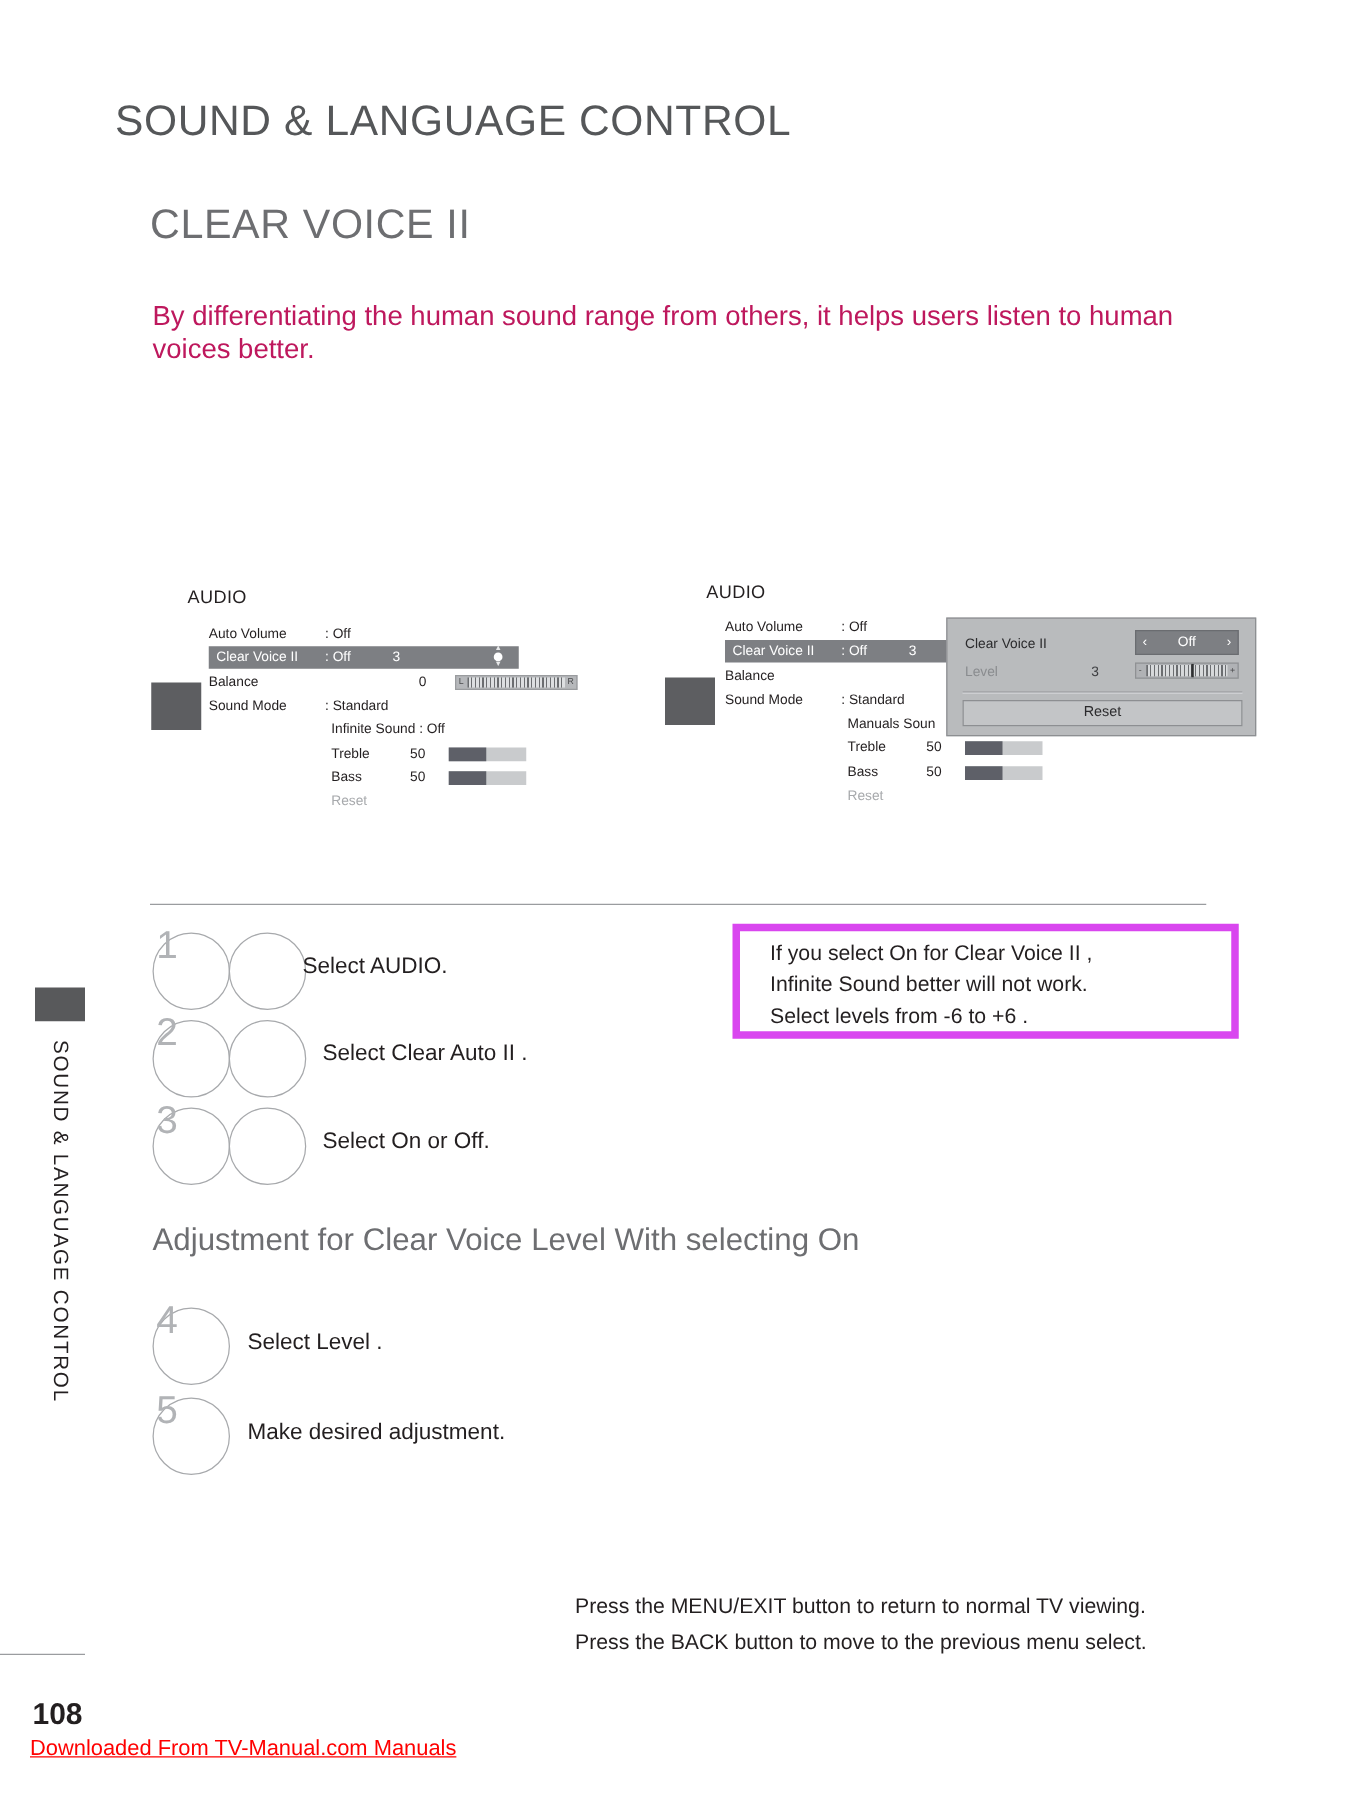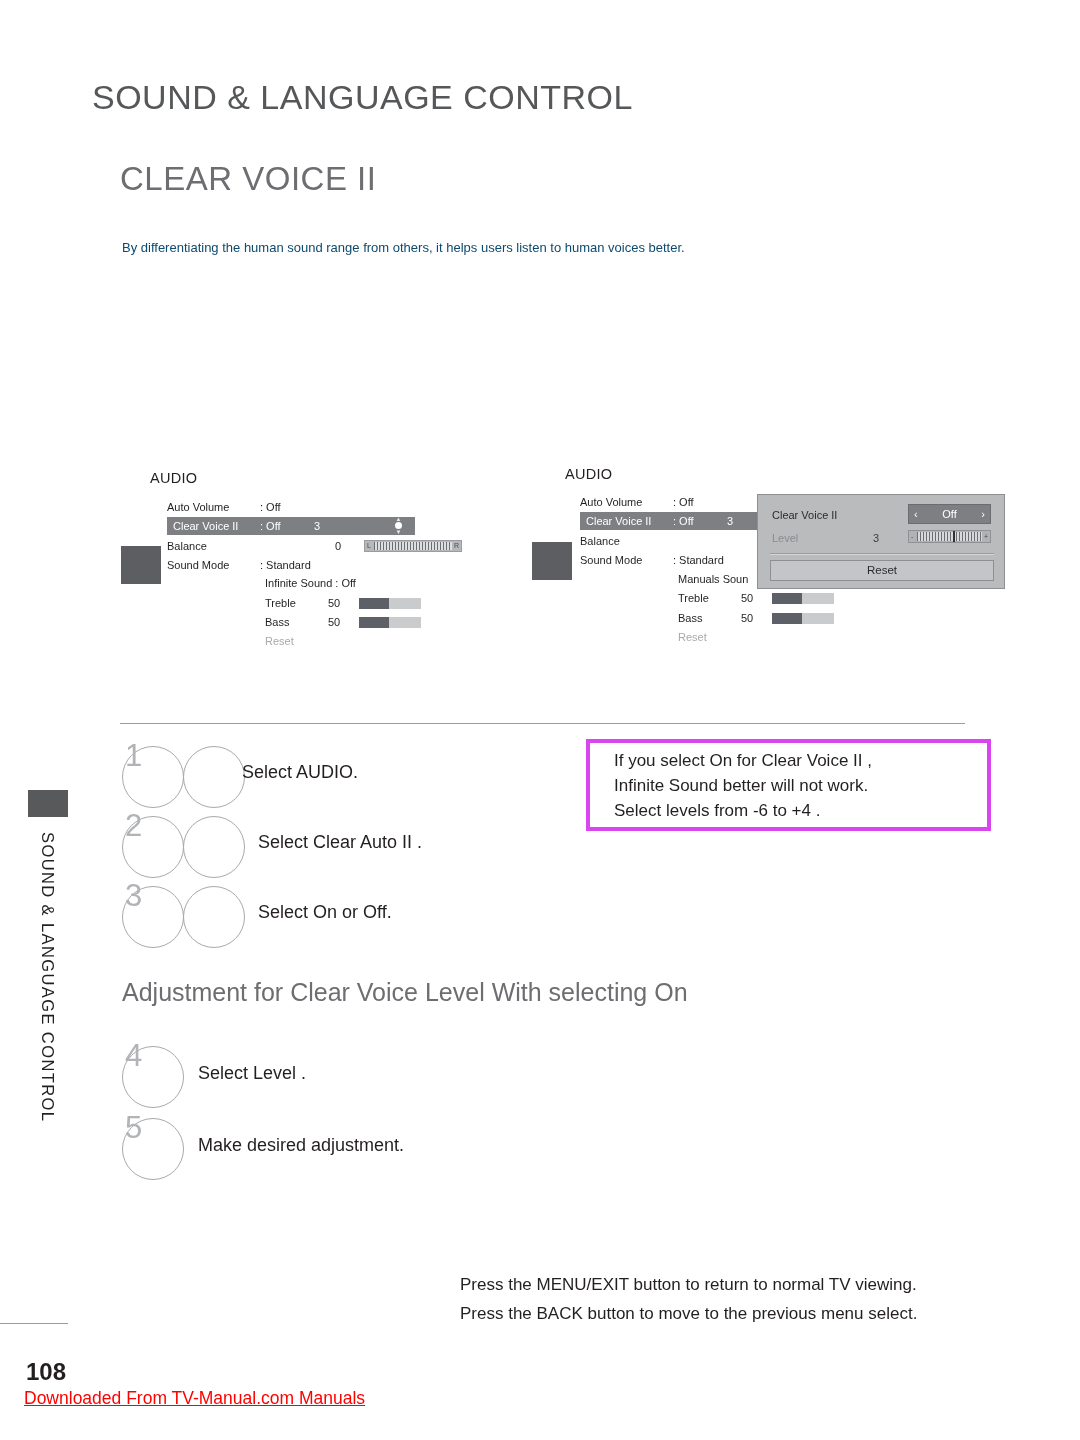--- a/index.html
+++ b/index.html
@@ -33,22 +33,22 @@
     font-size: 33px;
     letter-spacing: 0.5px;
     color: #6d6e71;
     font-weight: normal;
   }
   .intro-text {
     position: absolute;
     left: 122px;
     top: 240px;
     width: 860px;
-    font-size: 13px;
-    color: #0c4a6e;
+    font-size: 22px;
+    color: #be185d;
   }
 
   
   .side-tab {
     position: absolute;
     left: 28px;
     top: 790px;
   }
   .side-tab-block {
     width: 40px;
@@ -252,21 +252,21 @@
   .step-text {
     position: absolute;
     font-size: 18px;
     color: #231f20;
     white-space: nowrap;
   }
 
   
   .note-box {
     position: absolute;
-    border: 4px solid #d946ef;
+    border: 6px solid #d946ef;
     box-sizing: border-box;
   }
   .note-line {
     position: absolute;
     font-size: 17px;
     color: #231f20;
     white-space: nowrap;
   }
 
   
@@ -465,21 +465,21 @@
 <div class="step" style="left:122px;top:880px;">
   <div class="circ" style="left:0;top:6px;"></div>
   <div class="circ" style="left:61px;top:6px;"></div>
   <div class="step-num" style="left:3px;top:0px;">3</div>
   <div class="step-text" style="left:136px;top:22px;">Select On or Off.</div>
 </div>
 
 <div class="note-box" style="left:586px;top:739px;width:405px;height:92px;">
   <div class="note-line" style="left:24px;top:8px;">If you select  On  for Clear Voice II ,</div>
   <div class="note-line" style="left:24px;top:33px;"> Infinite Sound   better will not work.</div>
-  <div class="note-line" style="left:24px;top:58px;">Select levels from  -6  to  +4 .</div>
+  <div class="note-line" style="left:24px;top:58px;">Select levels from  -6  to  +6 .</div>
 </div>
 
 <div class="sub-heading" style="left:122px;top:978px;">Adjustment for Clear Voice Level With selecting On</div>
 
 <div class="step" style="left:122px;top:1040px;">
   <div class="circ" style="left:0;top:6px;"></div>
   <div class="step-num" style="left:3px;top:0px;">4</div>
   <div class="step-text" style="left:76px;top:23px;">Select Level .</div>
 </div>
 

